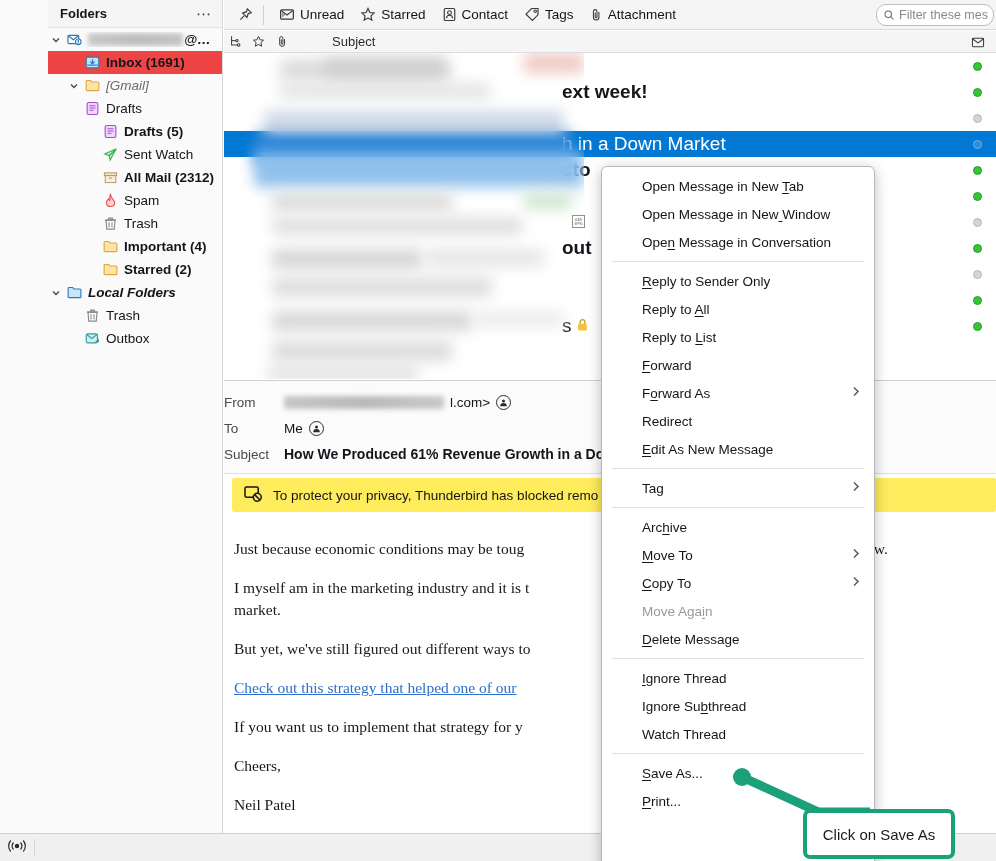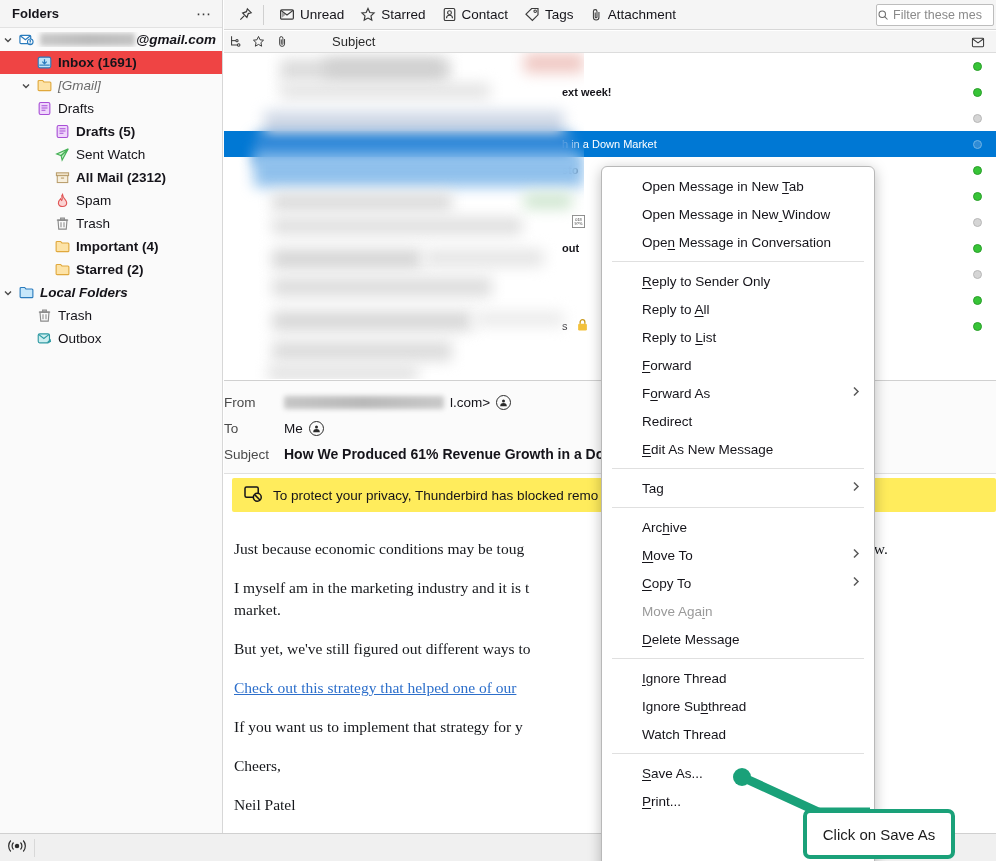--- a/index.html
+++ b/index.html
@@ -9,20 +9,21 @@
     background: #ffffff;
     overflow: hidden;
   }
   #app { position: relative; width: 996px; height: 861px; }
 
   
   #folder-pane {
     position: absolute; left: 0; top: 0; width: 223px; height: 833px;
     background: #fafafa; border-right: 1px solid #d7d7d7;
     overflow: hidden;
+    padding-left: 48px;
   }
   #folder-header {
     height: 28px; display: flex; align-items: center;
     padding: 0 10px 0 12px; background: #f5f5f5;
     border-bottom: 1px solid #e2e2e2;
   }
   #folder-header .title { font-size: 13px; font-weight: bold; color: #15141a; flex: 1; }
   #folder-header .dots { font-size: 15px; color: #3a3a3a; letter-spacing: 1px; line-height: 10px; }
 
   .frow {
@@ -58,22 +59,22 @@
     display: flex; align-items: center; padding-left: 8px;
   }
   .tbtn {
     display: flex; align-items: center; gap: 5px; height: 24px;
     padding: 0 8px; font-size: 13.5px; color: #15141a; border-radius: 3px;
     white-space: nowrap; cursor: default;
   }
   .tbsep { width: 1px; height: 20px; background: #d0d0d0; margin: 0 7px 0 4px; }
   #qfb-search {
     position: absolute; right: 2px; top: 4px; width: 118px; height: 22px;
-    border: 1px solid #bdbdbd; background: #fff; border-radius: 2px;
-    display: flex; align-items: center; padding-left: 0; gap: 4px;
+    border: 1px solid #bdbdbd; background: #fff; border-radius: 10px;
+    display: flex; align-items: center; padding-left: 6px; gap: 4px;
     overflow: hidden;
   }
   #qfb-search .ph { font-size: 12.5px; color: #8a8a8a; white-space: nowrap; }
 
   
   #thread-pane {
     position: absolute; left: 224px; top: 31px; width: 772px; height: 348px;
     background: #fff; overflow: hidden;
   }
   #thread-head {
@@ -88,21 +89,21 @@
   #thread-head .c-subject { flex: 1; justify-content:flex-start; padding-left: 38px; font-size: 13px; color:#2b2b2b;}
   #thread-head .c-unread { width: 36px; }
 
   .mrow {
     position: relative; height: 26px; display: flex; align-items: center;
     font-size: 13.5px; color: #15141a; white-space: nowrap; overflow: hidden;
   }
   .mrow.sel { background: #0078d4; color: #fff; }
   .mrow .subj-tail {
     position: absolute; left: 338px; top: 0; height: 26px;
-    display: flex; align-items: center; font-size: 11px; text-align: center;
+    display: flex; align-items: center; font-size: 19px; text-align: center;
   }
   .mrow .dot-cell {
     position: absolute; right: 8px; top: 0; height: 26px;
     width: 22px; display: flex; align-items: center; justify-content: center;
   }
   .dot { width: 9px; height: 9px; border-radius: 50%; display:block; }
   .dot.green { background: #37c437; border: 1px solid #2a9e2a; }
   .dot.gray  { background: #d5d5d5; border: 1px solid #b8b8b8; }
   .dot.selrow { background: #2e8bd6; border: 1px solid #6fb4e6; }
 

